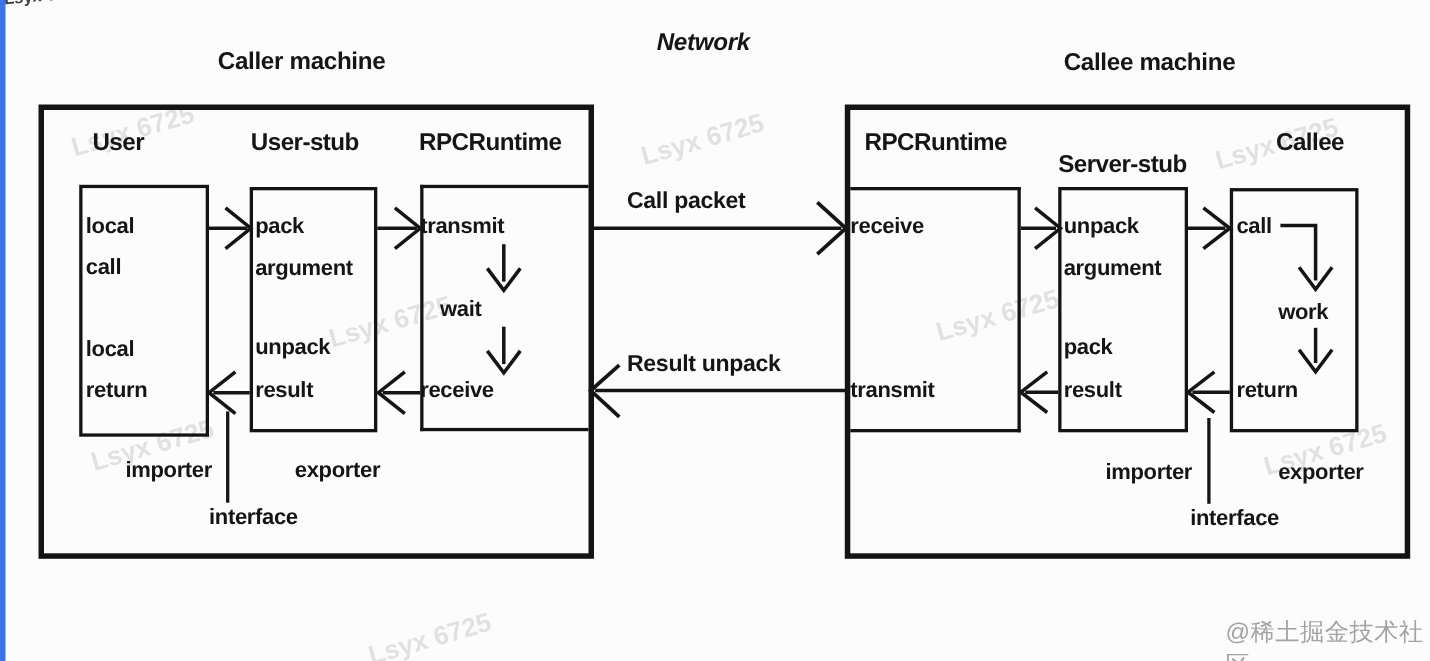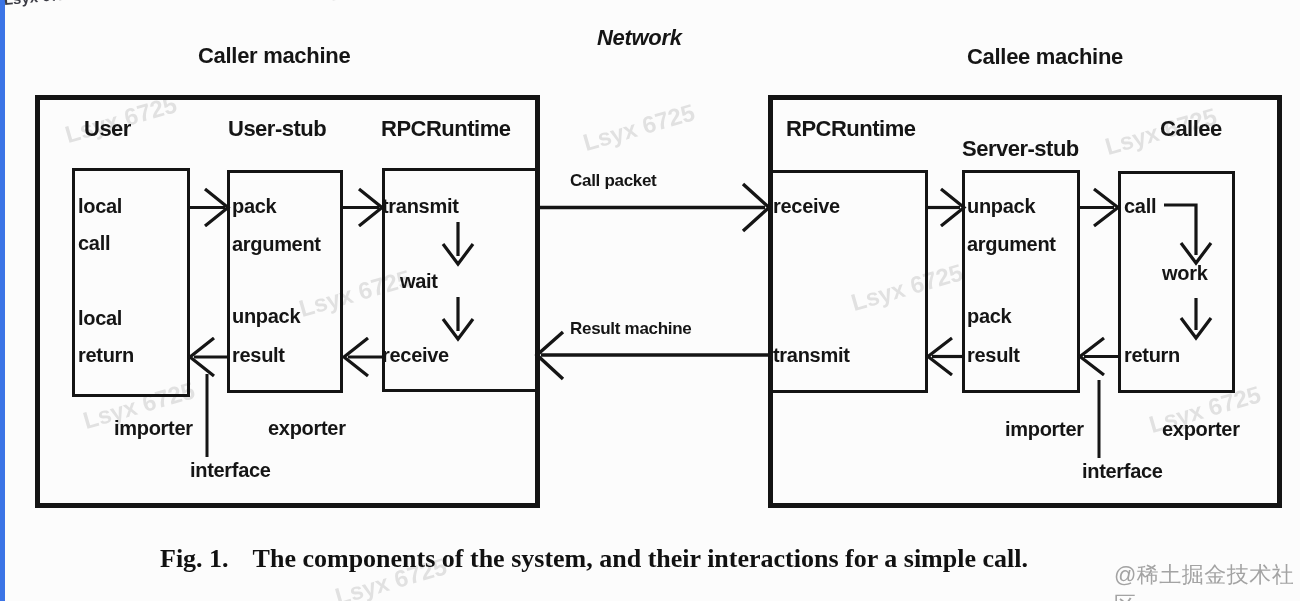--- a/index.html
+++ b/index.html
@@ -4,21 +4,21 @@
 <style>
   html,body{margin:0;padding:0;background:#ffffff;}
   #stage{
     position:relative;width:1300px;height:601px;background:#fcfcfc;
     overflow:hidden;font-family:"Liberation Sans","DejaVu Sans",sans-serif;color:#151515;
   }
   .t{position:absolute;white-space:nowrap;line-height:1.05;}
   .toplabel{font-size:22px;font-weight:700;letter-spacing:-0.3px;}
   .colhead{font-size:22px;font-weight:700;letter-spacing:-0.5px;}
   .boxtext{font-size:20px;font-weight:700;letter-spacing:-0.3px;}
-  .packet{font-size:17px;font-weight:700;letter-spacing:-0.3px;}
+  .packet{font-size:21px;font-weight:700;letter-spacing:-0.3px;}
   .footlabel{font-size:20px;font-weight:700;letter-spacing:-0.3px;margin-left:40px;}
   .outerbox{position:absolute;border:5px solid #141414;box-sizing:border-box;background:transparent;}
   .innerbox{position:absolute;border:3px solid #141414;box-sizing:border-box;background:transparent;}
   .ctr{text-align:left;}
   .wm{position:absolute;white-space:nowrap;font-size:24px;font-weight:700;
       color:rgba(90,90,90,0.16);transform-origin:left top;transform:rotate(-16deg);}
   .wm-dark{position:absolute;white-space:nowrap;font-size:15px;font-weight:700;
       color:rgba(25,25,35,0.85);transform-origin:left top;transform:rotate(-5deg);}
   .caption{position:absolute;left:160px;top:544px;display:flex;gap:24px;
       font-family:"Liberation Serif","DejaVu Serif",serif;font-size:26px;font-weight:600;color:#111;}
@@ -69,41 +69,41 @@
   <div class="innerbox" style="left:382px;top:168px;width:153px;height:224px;border-right:none;"></div>
   <div class="t boxtext ctr" style="left:382px;top:196px;width:150px;">transmit</div>
   <div class="t boxtext ctr" style="left:382px;top:271px;width:150px;padding-left:18px;">wait</div>
   <div class="t boxtext ctr" style="left:382px;top:345px;width:150px;">receive</div>
 
   <div class="t footlabel" style="left:74px;top:418px;">importer</div>
   <div class="t footlabel" style="left:228px;top:418px;">exporter</div>
   <div class="t footlabel" style="left:150px;top:460px;">interface</div>
 
   <div class="t packet" style="left:570px;top:172px;">Call packet</div>
-  <div class="t packet" style="left:570px;top:320px;">Result machine</div>
+  <div class="t packet" style="left:570px;top:320px;">Result unpack</div>
 
   <div class="outerbox" style="left:768px;top:95px;width:514px;height:413px;"></div>
 
   <div class="t colhead" style="left:786px;top:117px;">RPCRuntime</div>
   <div class="t colhead" style="left:962px;top:117px;margin-top:20px;">Server-stub</div>
   <div class="t colhead" style="left:1160px;top:117px;">Callee</div>
 
   <div class="innerbox" style="left:773px;top:170px;width:155px;height:223px;border-left:none;"></div>
   <div class="t boxtext ctr" style="left:773px;top:196px;width:152px;">receive</div>
   <div class="t boxtext ctr" style="left:773px;top:345px;width:152px;">transmit</div>
 
   <div class="innerbox" style="left:962px;top:170px;width:118px;height:223px;"></div>
   <div class="t boxtext" style="left:967px;top:196px;">unpack</div>
   <div class="t boxtext" style="left:967px;top:234px;">argument</div>
   <div class="t boxtext" style="left:967px;top:306px;">pack</div>
   <div class="t boxtext" style="left:967px;top:345px;">result</div>
 
   <div class="innerbox" style="left:1118px;top:171px;width:117px;height:222px;"></div>
   <div class="t boxtext" style="left:1124px;top:196px;">call</div>
-  <div class="t boxtext" style="left:1162px;top:263px;">work</div>
+  <div class="t boxtext" style="left:1162px;top:274px;">work</div>
   <div class="t boxtext" style="left:1124px;top:345px;">return</div>
 
   <div class="t footlabel" style="left:965px;top:419px;">importer</div>
   <div class="t footlabel" style="left:1122px;top:419px;">exporter</div>
   <div class="t footlabel" style="left:1042px;top:461px;">interface</div>
 
   <svg width="1300" height="601" viewBox="0 0 1300 601" fill="none" stroke="#151515">
 
     <g stroke-width="3.2">
       <path d="M190,207.5 H225"></path>
@@ -175,20 +175,16 @@
     </g>
 
     <g stroke-width="3">
       <path d="M207,374 V457"></path>
     </g>
     <g stroke-width="3">
       <path d="M1099,380 V458"></path>
     </g>
   </svg>
 
-  <div class="caption">
-    <span>Fig. 1.</span>
-    <span>The components of the system, and their interactions for a simple call.</span>
-  </div>
 
   <div class="credit">@稀土掘金技术社区</div>
 
 </div>
 
 </body></html>

